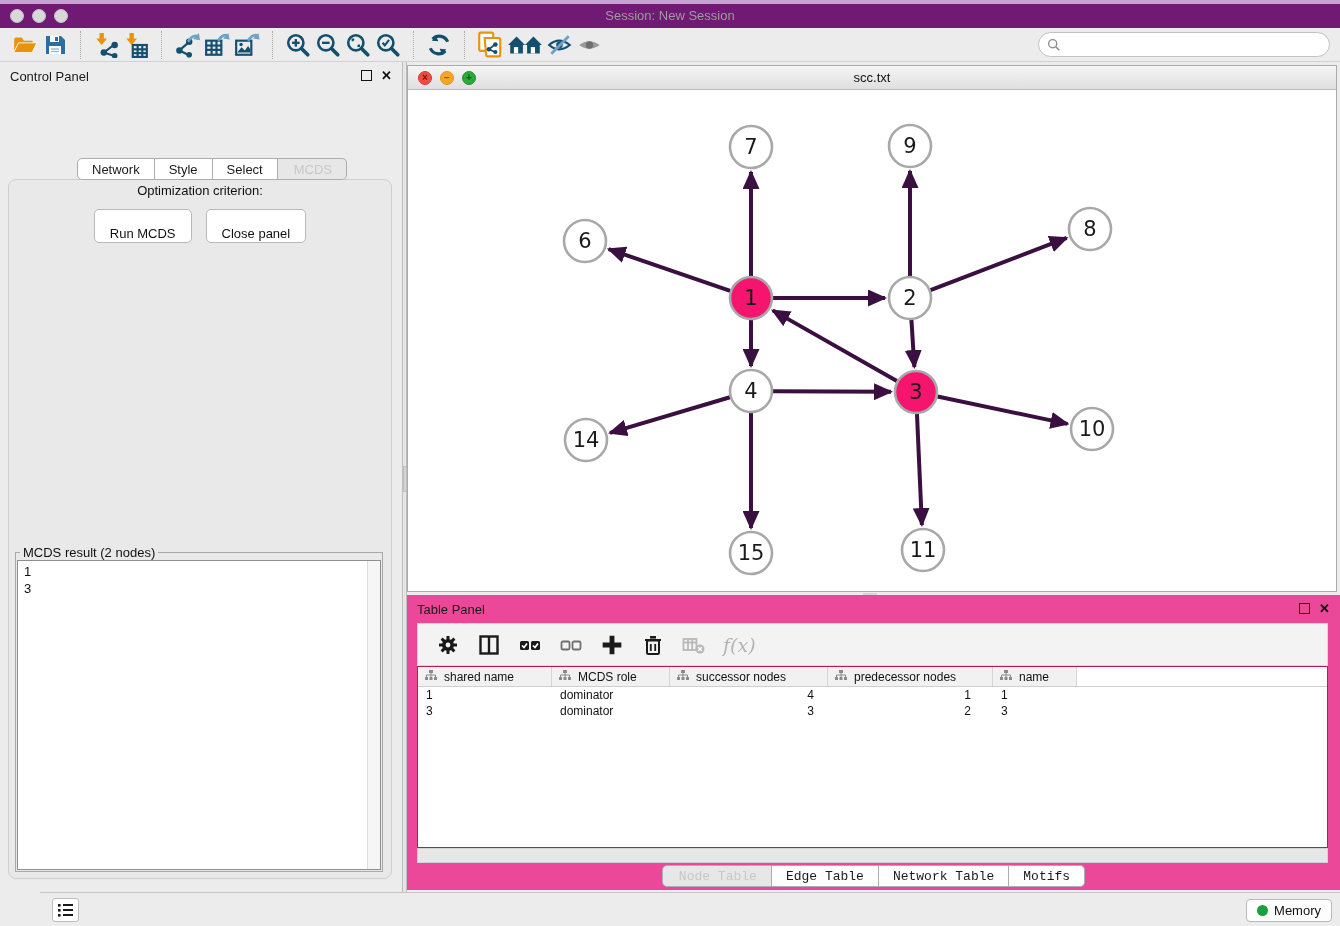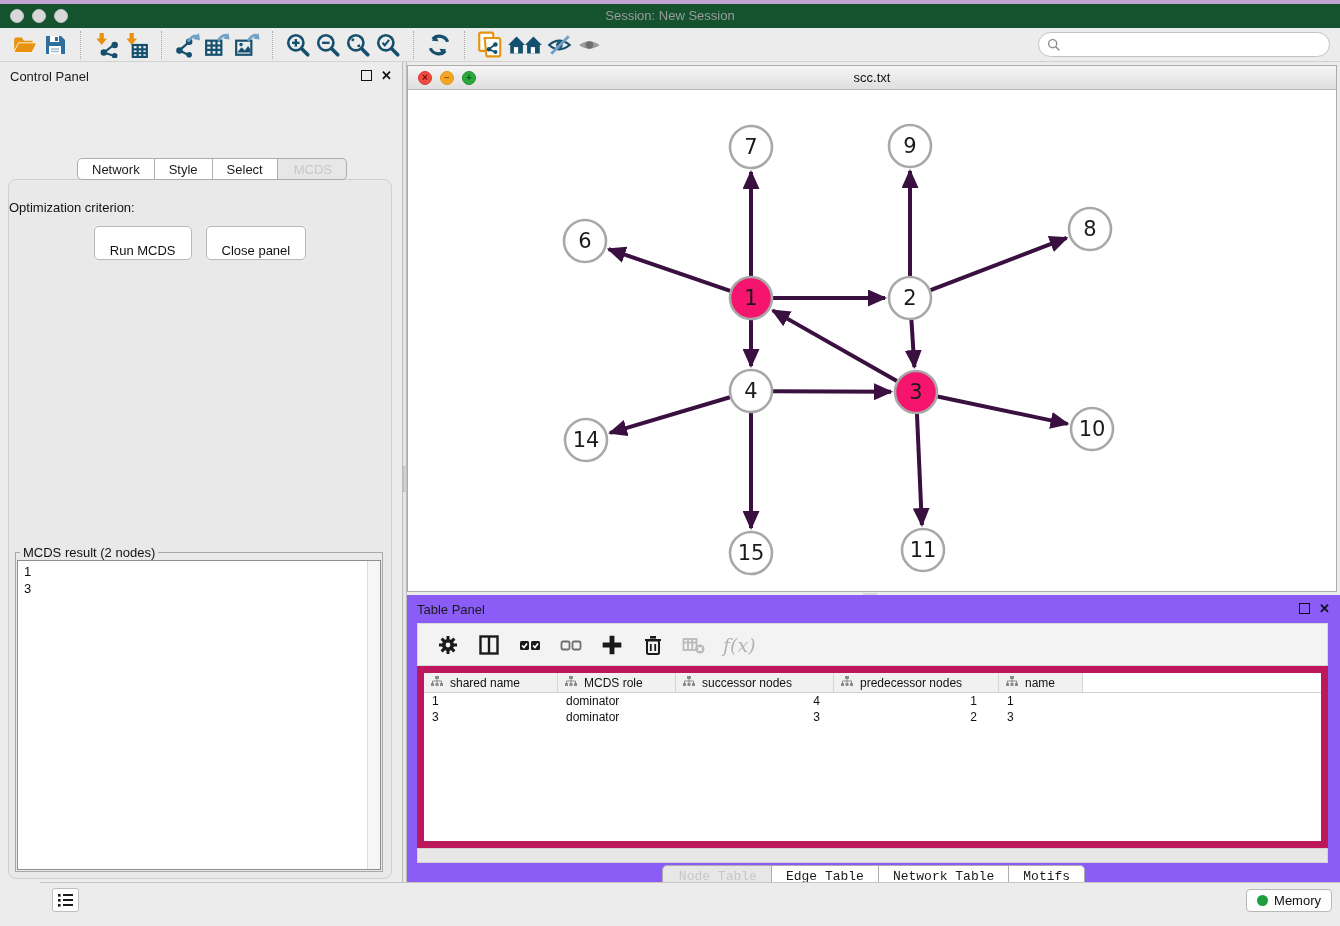--- a/index.html
+++ b/index.html
@@ -2,21 +2,21 @@
 <html><head>
 <meta charset="utf-8">
 <style>
   * { margin:0; padding:0; box-sizing:border-box; }
   html,body { width:1340px; height:926px; }
   body { font-family:"Liberation Sans",sans-serif; background:#ECECEC; overflow:hidden; }
   #window { position:relative; width:1340px; height:926px; background:#ECECEC; }
 
   
   .purple-strip { position:absolute; top:0; left:0; right:0; height:4px; background:#C3A4D3; }
-  .titlebar { position:absolute; top:4px; left:0; right:0; height:24px; background:#14532d;padding-left:44px; }
+  .titlebar { position:absolute; top:4px; left:0; right:0; height:24px; background:#701a75;padding-left:44px; }
   .lights { position:absolute; left:10px; top:5px; display:flex; gap:8px; }
   .light { width:14px; height:14px; border-radius:50%; background:#D8D8D8; border:1px solid #C3C3C3;
            display:flex; align-items:center; justify-content:center; font-size:10px; font-weight:bold; line-height:1; }
   .light.red    { background:#EE4B42; border-color:#D63B33; color:#7E0F08; }
   .light.yellow { background:#F6A623; border-color:#E0951A; color:#8F5B00; }
   .light.green  { background:#2CA83C; border-color:#1F9230; color:#0A5F14; }
   .win-title { position:absolute; left:0; right:0; top:4px; text-align:center; font-size:13px; color:#9C9C9C; }
 
   .toolbar { position:absolute; top:28px; left:0; right:0; height:34px; background:#ECECEC;
              border-bottom:1px solid #D2D2D2; display:flex; align-items:center; padding-left:10px; }
@@ -35,21 +35,21 @@
 
   .cp-tabs { position:absolute; left:77px; top:96px; display:flex; z-index:2; }
   .tab { height:22px; padding:0 14px; font-size:13px; display:flex; align-items:center; background:#fff;
          border:1px solid #ADADAD; border-left:none; color:#1a1a1a; }
   .tab:first-child { border-left:1px solid #ADADAD; border-radius:5px 0 0 5px; }
   .tab:last-child { border-radius:0 5px 5px 0; }
   .tab.active { background:#E7E7E7; color:#C8C8C8;padding-left:16px; }
 
   .cp-content { position:absolute; left:8px; right:10px; top:117px; bottom:13px; background:#E9E9E9;
                 border:1px solid #CFCFCF; border-radius:8px; }
-  .opt-label { margin-top:20px; font-size:13px; color:#111; }
+  .opt-label { text-align:center; margin-top:3px; font-size:13px; color:#111; }
   .dropdown { position:relative; margin:9px 36px 0 36px; height:23px; background:#fff; border:1px solid #B9B9B9;
               border-radius:5px; display:flex; align-items:center; padding-left:10px; font-size:13px; color:#111; }
   .dd-stepper { position:absolute; right:6px; top:2px; display:flex; flex-direction:column; line-height:0; }
   .btn-row { display:flex; justify-content:center; gap:14px; margin-top:11px; }
   .push-btn { background:#fff; border:1px solid #B9B9B9; border-radius:5px; height:18px; padding:16px 15px;
               font-size:13px; color:#111; font-family:inherit; }
 
   .result-group { position:absolute; left:6px; right:8px; top:372px; bottom:6px; border:1px solid #A9A9A9; }
   .result-legend { position:absolute; top:-8px; left:4px; background:#E9E9E9; padding:0 3px; font-size:13px; color:#111; }
   .result-area { position:absolute; left:1px; right:1px; top:7px; bottom:1px; background:#fff; border:1px solid #8E8E8E; }
@@ -64,41 +64,41 @@
 
   
   .network-window { position:absolute; left:407px; top:65px; width:930px; height:527px;
                     border:1px solid #ABABAB; background:#fff; }
   .nw-titlebar { position:relative; height:24px; background:linear-gradient(#F5F5F5,#DFDFDF); border-bottom:1px solid #B9B9B9; }
   .nw-title { position:absolute; left:0; right:0; top:4px; text-align:center; font-size:13px; color:#111; }
   .nw-canvas { position:relative; width:100%; height:501px; background:#fff; }
   .nw-canvas svg { display:block; }
 
   
-  .table-panel { position:absolute; left:407px; top:595px; width:933px; height:295px; background:#8b5cf6; }
+  .table-panel { position:absolute; left:407px; top:595px; width:933px; height:295px; background:#ec4899; }
   .tp-toolbar { position:absolute; left:10px; right:12px; top:28px; height:43px; background:#F3F3F3;
                 border:1px solid #D8D8D8; display:flex; align-items:center; gap:17px; padding-left:18px; }
   .tp-tool { background:none; border:none; display:flex; align-items:center; justify-content:center; width:24px; height:24px; }
   .fx-label { font-size:19px; color:#B3B3B3; font-family:"DejaVu Serif",serif; font-style:italic; }
-  .tp-table { position:absolute; left:10px; right:12px; top:71px; bottom:42px; background:#fff; border:7px solid #be185d; }
+  .tp-table { position:absolute; left:10px; right:12px; top:71px; bottom:42px; background:#fff; border:1px solid #be185d; }
   .t-header { display:grid; grid-template-columns:134px 118px 158px 165px 84px 1fr; height:20px;
               background:#F1F1F1; border-bottom:1px solid #CFCFCF; }
   .t-header .hcell { display:flex; align-items:center; gap:7px; padding-left:7px; border-right:1px solid #D5D5D5;
                      font-size:12px; color:#111; }
   .t-header .hcell.filler { border-right:none; background:#fff; }
   .t-row { display:grid; grid-template-columns:134px 118px 158px 165px 84px 1fr; height:16px; background:#fff; }
   .t-row .cell { font-size:12px; color:#111; line-height:16px; padding:0 8px; overflow:hidden; }
   .t-row .cell.r1 { text-align:right; padding-right:14px; }
   .t-row .cell.r2 { text-align:right; padding-right:22px; }
   .tp-strip { position:absolute; left:10px; right:12px; bottom:27px; height:15px; background:#E7E7E7;
               border:1px solid #D2D2D2; }
   .tp-tabs { position:absolute; left:0; right:0; bottom:3px; display:flex; justify-content:center;font-family:Liberation Mono, monospace; }
 
   
-  .statusbar { position:absolute; left:0; right:0; bottom:0; height:44px; background:#ECECEC; border-top:1px solid #C6C6C6;margin-left:40px; }
+  .statusbar { position:absolute; left:0; right:0; bottom:0; height:34px; background:#ECECEC; border-top:1px solid #C6C6C6;margin-left:40px; }
   .list-btn { position:absolute; left:12px; top:5px; width:27px; height:24px; background:#fff;
               border:1px solid #BDBDBD; border-radius:3px; display:flex; align-items:center; justify-content:center; }
   .memory-btn { position:absolute; right:8px; top:6px; height:23px; background:#FDFDFD; border:1px solid #B9B9B9;
                 border-radius:4px; display:flex; align-items:center; gap:6px; padding:0 10px; font-size:13px; color:#111; }
   .mem-dot { width:11px; height:11px; border-radius:50%; background:#1E9E3E; }
 </style>
 </head>
 <body>
 
 <div id="window">

